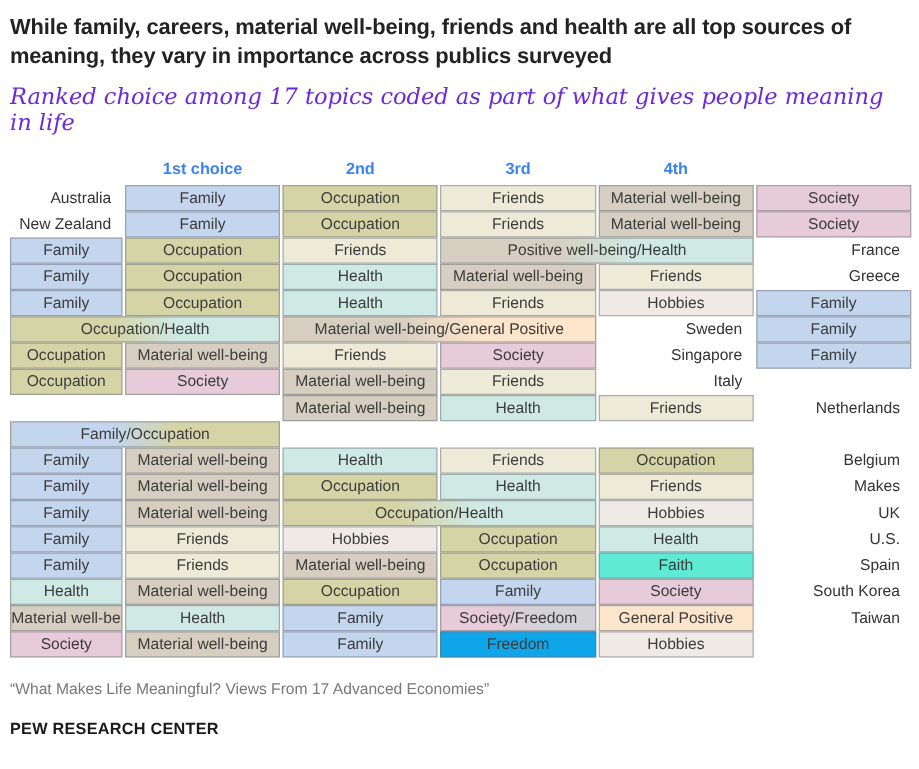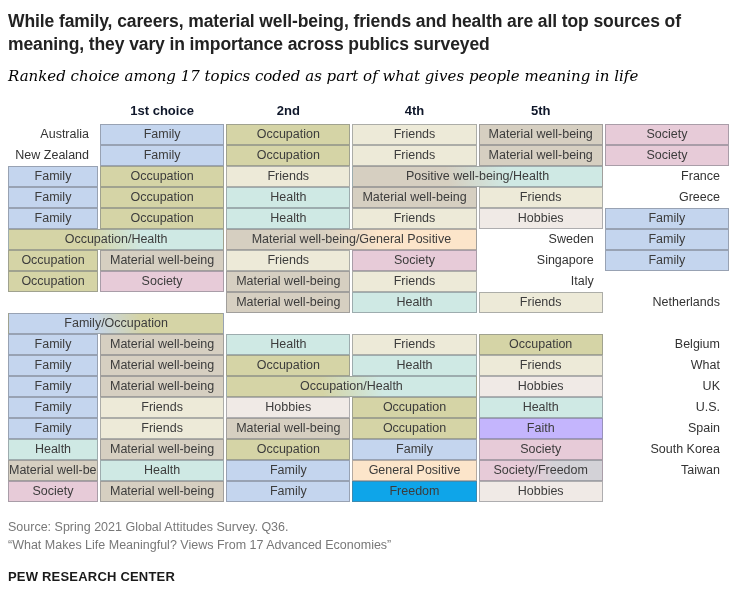--- a/index.html
+++ b/index.html
@@ -7,26 +7,26 @@
     width:735px;height:615px;overflow:hidden;background:#ffffff;
     font-family:"Liberation Sans",sans-serif;-webkit-font-smoothing:antialiased;
   }
   .page{padding:8px 6px 0 8px;box-sizing:border-box;width:735px;}
   .title{
     font-size:17.5px;font-weight:bold;color:#222222;line-height:1.33;
     margin:2px 0 10px 0;max-width:715px;letter-spacing:-0.1px;
   }
   .subtitle{
     font-family:"DejaVu Serif",serif;font-style:italic;
-    font-size:15px;color:#000000;margin:0 0 18px 0;
+    font-size:18px;color:#6d28d9;margin:0 0 18px 0;
   }
   .grid{display:grid;grid-template-columns:90px repeat(5,1fr);column-gap:2px;width:721px;}
   .hdr-row{margin-bottom:6px;}
   .hdr{
-    font-size:13px;font-weight:bold;color:#0f172a;text-align:center;
+    font-size:13px;font-weight:bold;color:#3b82f6;text-align:center;
   }
   .body-grid{row-gap:0;}
   .rowlabel{
     font-size:12.5px;color:#333333;text-align:right;padding-right:9px;
     height:21px;line-height:21px;white-space:nowrap;
   }
   .cell{
     height:21px;line-height:19px;box-sizing:border-box;
     border:1px solid rgba(108,112,120,0.5);
     font-size:12.5px;color:#3c3c3c;text-align:center;
@@ -46,22 +46,22 @@
 <body>
 
 <div class="page">
   <h1 class="title">While family, careers, material well-being, friends and health are all top sources of meaning, they vary in importance across publics surveyed</h1>
   <p class="subtitle">Ranked choice among 17 topics coded as part of what gives people meaning in life</p>
 
   <div class="grid hdr-row" id="header-row">
       <div></div>
       <div class="hdr">1st choice</div>
       <div class="hdr">2nd</div>
+      <div class="hdr">3rd</div>
       <div class="hdr">4th</div>
-      <div class="hdr">5th</div>
     </div>
   <div class="grid body-grid" id="table-body">
       <div class="rowlabel">Australia</div>
       <div class="cell" style="background: rgb(196, 213, 238);">Family</div>
       <div class="cell" style="background: rgb(213, 212, 166);">Occupation</div>
       <div class="cell" style="background: rgb(237, 234, 216);">Friends</div>
       <div class="cell" style="background: rgb(214, 207, 193);">Material well-being</div>
       <div class="cell" style="background: rgb(231, 203, 216);">Society</div>
       <div class="rowlabel">New Zealand</div>
       <div class="cell" style="background: rgb(196, 213, 238);">Family</div>
@@ -110,55 +110,54 @@
       <div class="cell" style="background: rgb(214, 207, 193);">Material well-being</div>
       <div class="cell" style="background: rgb(207, 233, 228);">Health</div>
       <div class="cell" style="background: rgb(237, 234, 216);">Friends</div>
       <div class="cell" style="background: rgb(213, 212, 166);">Occupation</div>
       <div class="rowlabel">Belgium</div>
       <div class="cell" style="background: rgb(196, 213, 238);">Family</div>
       <div class="cell" style="background: rgb(214, 207, 193);">Material well-being</div>
       <div class="cell" style="background: rgb(213, 212, 166);">Occupation</div>
       <div class="cell" style="background: rgb(207, 233, 228);">Health</div>
       <div class="cell" style="background: rgb(237, 234, 216);">Friends</div>
-      <div class="rowlabel">What</div>
+      <div class="rowlabel">Makes</div>
       <div class="cell" style="background: rgb(196, 213, 238);">Family</div>
       <div class="cell" style="background: rgb(214, 207, 193);">Material well-being</div>
       <div class="cell span2" style="background: linear-gradient(75deg, rgb(213, 212, 166) 38%, rgb(207, 233, 228) 62%);">Occupation/Health</div>
       <div class="cell" style="background: rgb(240, 234, 230);">Hobbies</div>
       <div class="rowlabel">UK</div>
       <div class="cell" style="background: rgb(196, 213, 238);">Family</div>
       <div class="cell" style="background: rgb(237, 234, 216);">Friends</div>
       <div class="cell" style="background: rgb(240, 234, 230);">Hobbies</div>
       <div class="cell" style="background: rgb(213, 212, 166);">Occupation</div>
       <div class="cell" style="background: rgb(207, 233, 228);">Health</div>
       <div class="rowlabel">U.S.</div>
       <div class="cell" style="background: rgb(196, 213, 238);">Family</div>
       <div class="cell" style="background: rgb(237, 234, 216);">Friends</div>
       <div class="cell" style="background: rgb(214, 207, 193);">Material well-being</div>
       <div class="cell" style="background: rgb(213, 212, 166);">Occupation</div>
-      <div class="cell" style="background: #c4b5fd;">Faith</div>
+      <div class="cell" style="background: #5eead4;">Faith</div>
       <div class="rowlabel">Spain</div>
       <div class="cell" style="background: rgb(207, 233, 228);">Health</div>
       <div class="cell" style="background: rgb(214, 207, 193);">Material well-being</div>
       <div class="cell" style="background: rgb(213, 212, 166);">Occupation</div>
       <div class="cell" style="background: rgb(196, 213, 238);">Family</div>
       <div class="cell" style="background: rgb(231, 203, 216);">Society</div>
       <div class="rowlabel">South Korea</div>
       <div class="cell" style="background: rgb(214, 207, 193);">Material well-being</div>
       <div class="cell" style="background: rgb(207, 233, 228);">Health</div>
       <div class="cell" style="background: rgb(196, 213, 238);">Family</div>
+      <div class="cell" style="background: linear-gradient(75deg, rgb(231, 203, 216) 38%, rgb(211, 210, 215) 62%);">Society/Freedom</div>
       <div class="cell" style="background: rgb(252, 229, 202);">General Positive</div>
-      <div class="cell" style="background: linear-gradient(75deg, rgb(231, 203, 216) 38%, rgb(211, 210, 215) 62%);">Society/Freedom</div>
       <div class="rowlabel">Taiwan</div>
       <div class="cell" style="background: rgb(231, 203, 216);">Society</div>
       <div class="cell" style="background: rgb(214, 207, 193);">Material well-being</div>
       <div class="cell" style="background: rgb(196, 213, 238);">Family</div>
       <div class="cell" style="background: #0ea5e9;">Freedom</div>
       <div class="cell" style="background: rgb(240, 234, 230);">Hobbies</div>
     </div>
 
   <div class="notes">
-    <p class="note-line">Source: Spring 2021 Global Attitudes Survey. Q36.</p>
     <p class="note-line">“What Makes Life Meaningful? Views From 17 Advanced Economies”</p>
   </div>
   <div class="brand">PEW RESEARCH CENTER</div>
 </div>
 
 </body></html>

